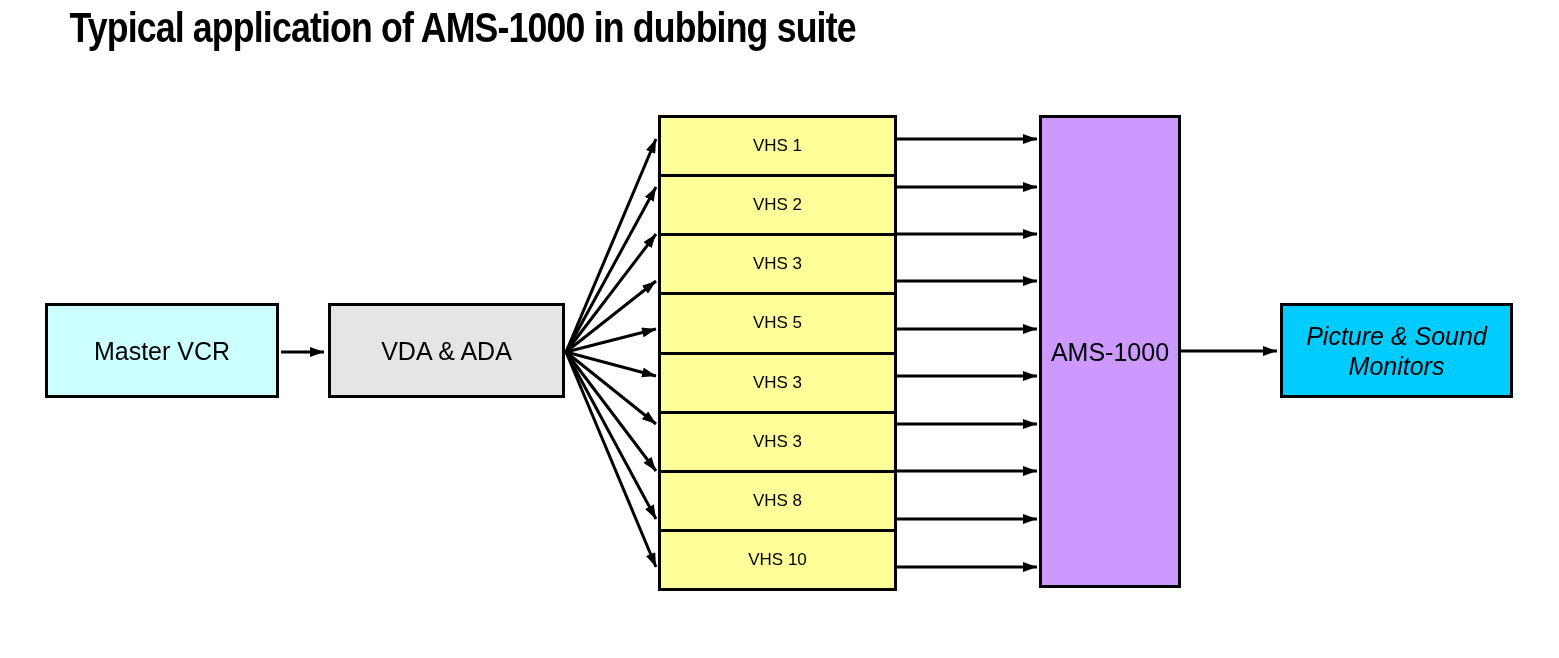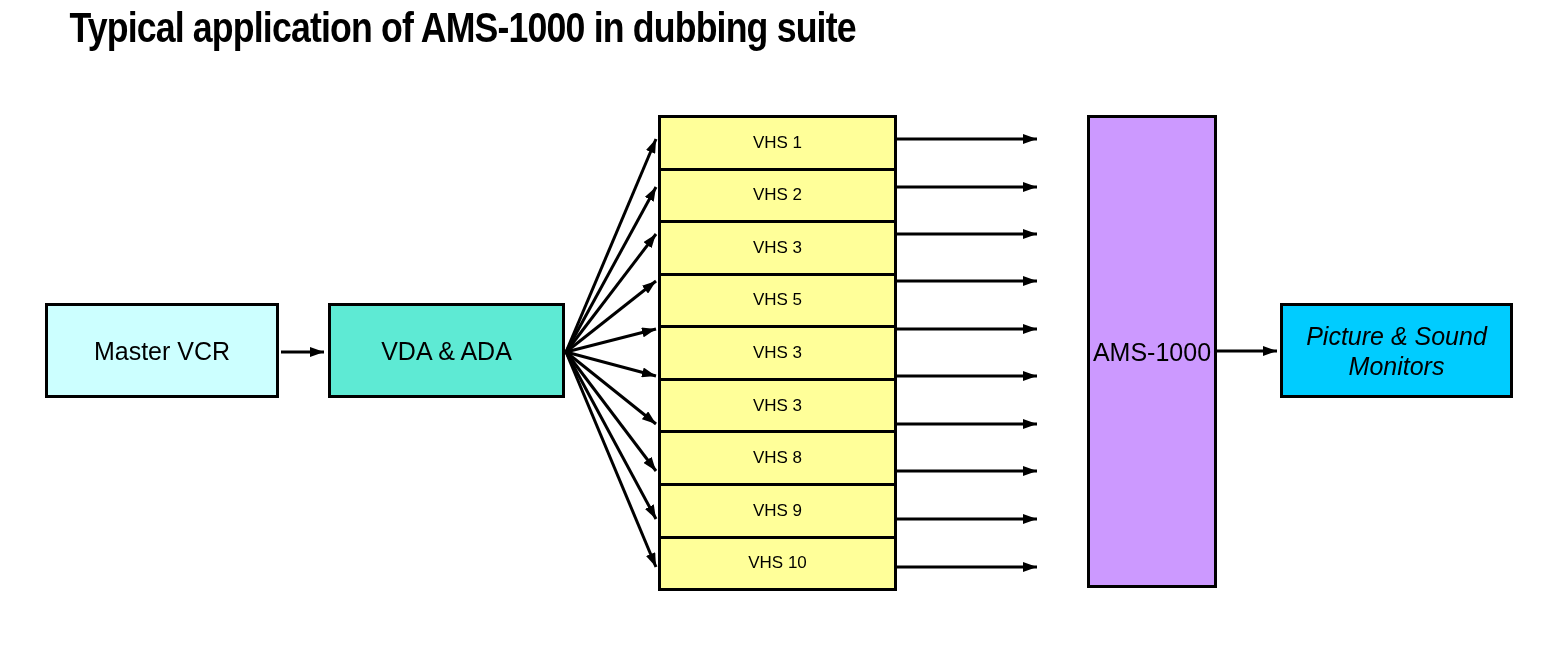--- a/index.html
+++ b/index.html
@@ -33,22 +33,22 @@
     box-sizing: border-box;
     border: 3px solid #000000;
     display: flex;
     align-items: center;
     justify-content: center;
     text-align: center;
     font-size: 25px;
     line-height: 1.2;
   }
   .node-master   { left: 45px;   top: 303px; width: 234px; height: 95px;  background: #CCFFFF; }
-  .node-vda      { left: 328px;  top: 303px; width: 237px; height: 95px;  background: #5eead4; align-items: center; }
-  .node-ams      { left: 1039px; top: 115px; width: 130px; height: 473px; background: #CC99FF; margin-left: 48px; }
+  .node-vda      { left: 328px;  top: 303px; width: 237px; height: 95px;  background: #e5e5e5; align-items: center; }
+  .node-ams      { left: 1039px; top: 115px; width: 142px; height: 473px; background: #CC99FF; }
   .node-monitors { left: 1280px; top: 303px; width: 233px; height: 95px;  background: #00CCFF; padding: 0 14px; font-style: italic; }
   .vhs-stack {
     position: absolute;
     left: 658px;
     top: 115px;
     width: 239px;
     height: 476px;
     box-sizing: border-box;
     border: 3px solid #000000;
     background: #FFFF99;
@@ -137,23 +137,20 @@
     <div class="vhs-row">
         <span>VHS 3</span>
       </div>
     <div class="vhs-row">
         <span>VHS 3</span>
       </div>
     <div class="vhs-row">
         <span>VHS 8</span>
       </div>
     <div class="vhs-row">
-        <span>VHS 9</span>
-      </div>
-    <div class="vhs-row">
         <span>VHS 10</span>
       </div>
   </div>
 
   <div class="node node-ams">
     <span>AMS-1000</span>
   </div>
 
   <div class="node node-monitors">
     <span>Picture &amp; Sound Monitors</span>

